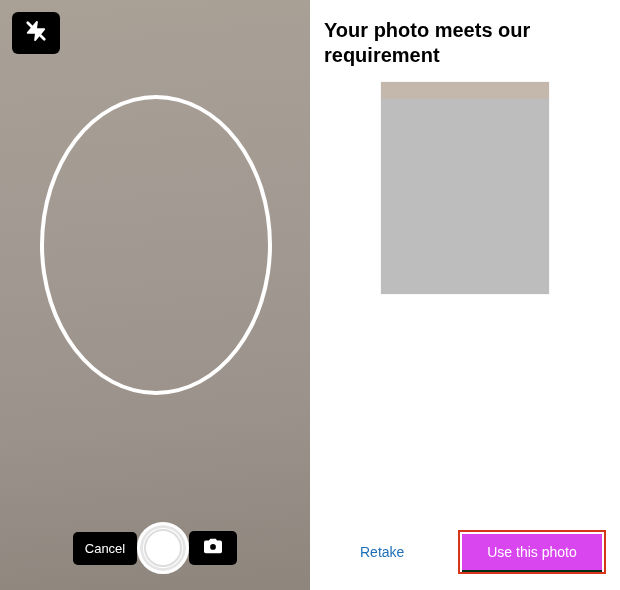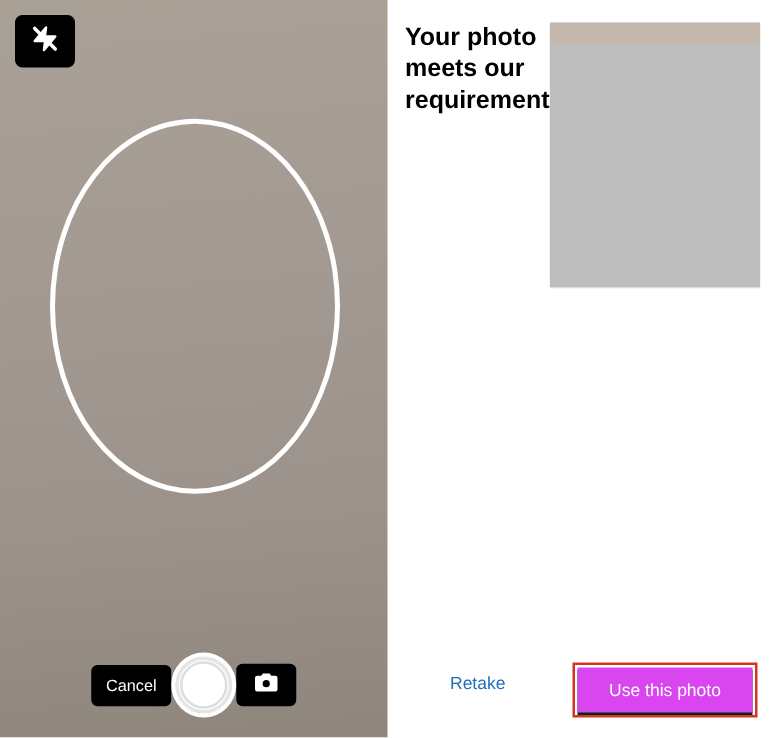--- a/index.html
+++ b/index.html
@@ -83,21 +83,21 @@
       height: 34px;
       display: flex;
       align-items: center;
       justify-content: center;
     }
     .right-panel {
       width: 310px;
       height: 590px;
       padding: 18px 14px 14px 14px;
       display: flex;
-      flex-direction: row;
+      flex-direction: column;
       position: relative;
     }
     .heading {
       font-size: 20px;
       font-weight: bold;
       line-height: 1.25;
       margin-bottom: 14px;
     }
     .preview-wrap {
       display: flex;
@@ -108,20 +108,21 @@
       height: 212px;
       background: linear-gradient(180deg, #c3b8ab 0%, #c3b8ab 8%, #bdbdbd 8%, #bdbdbd 100%);
       box-shadow: 0 0 1px rgba(0,0,0,0.2);
     }
     .action-bar {
       position: absolute;
       bottom: 16px;
       left: 14px;
       right: 14px;
       display: flex;
+      align-items: center;
       justify-content: space-between;
       gap: 18px;
     }
     .retake-link {
       color: #1d70b8;
       font-size: 14px;
       padding: 8px 6px;
       margin-left: 30px;
     }
     .use-photo-wrap {

